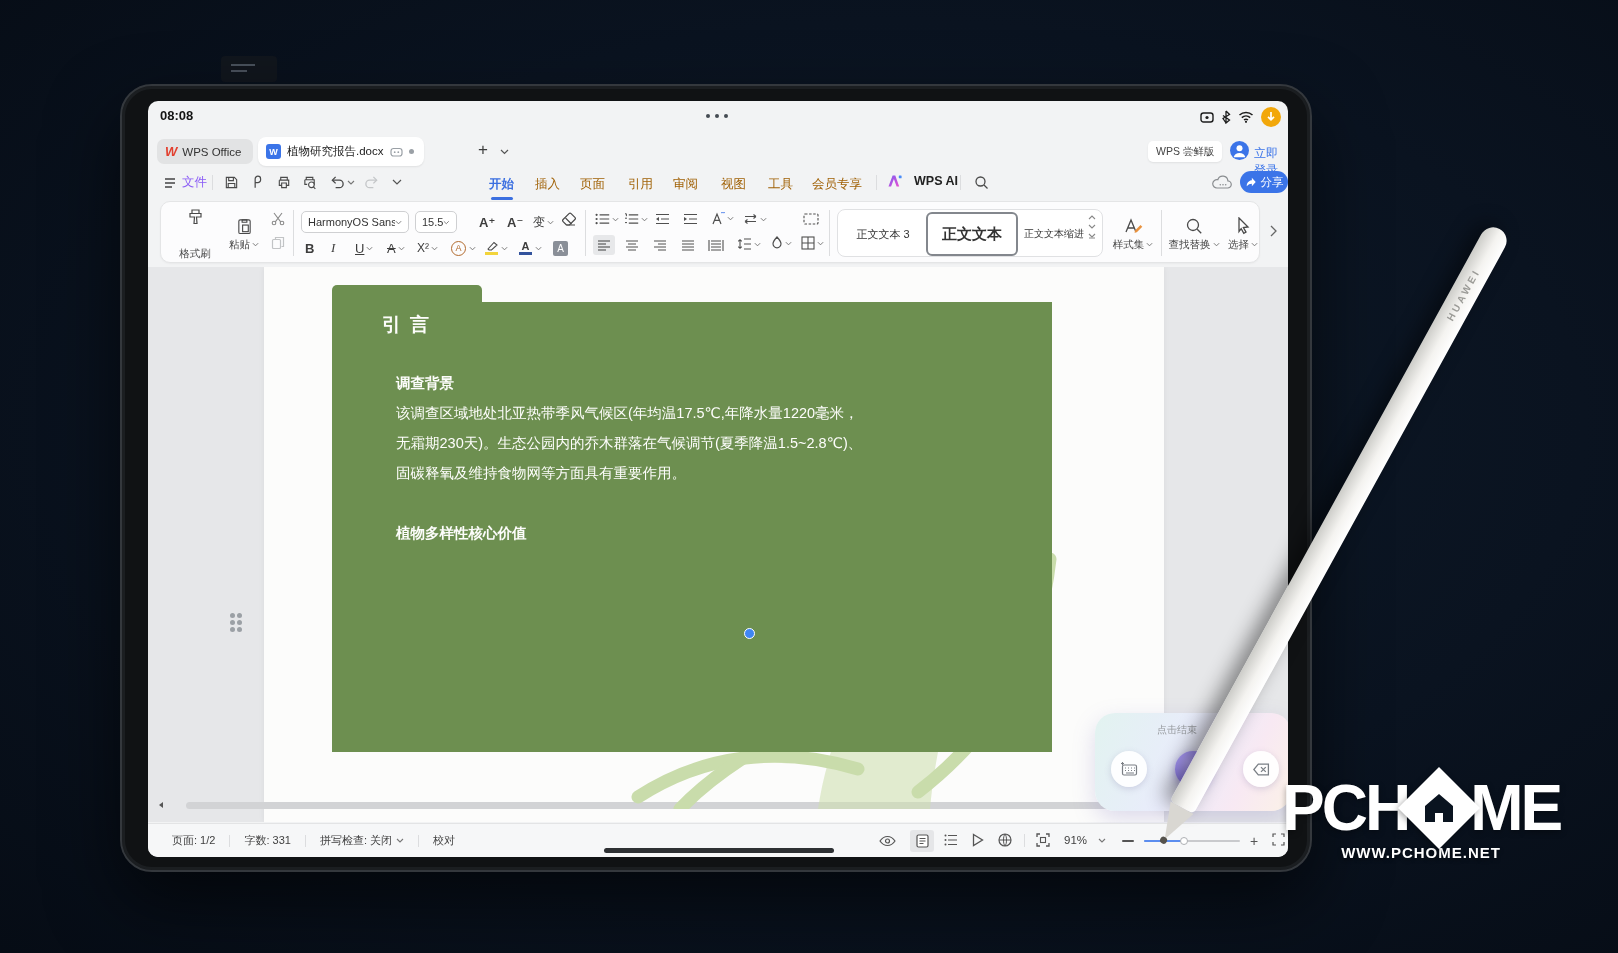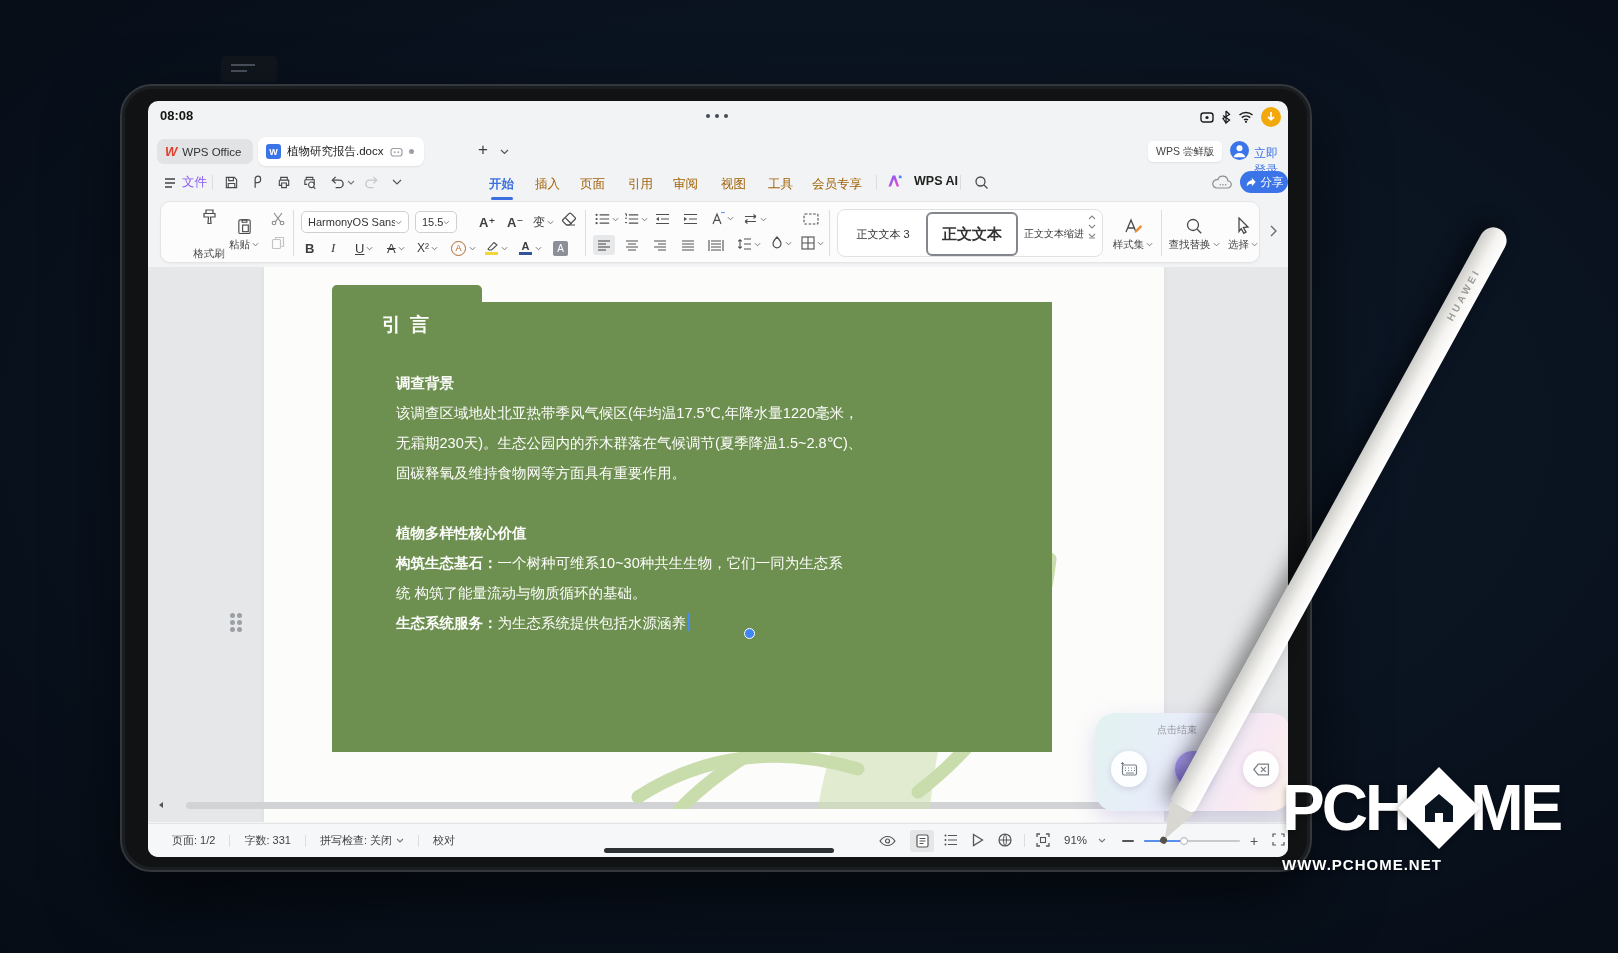--- a/index.html
+++ b/index.html
@@ -43,21 +43,21 @@
   .penbody{position:absolute;left:0;top:0;width:660px;height:27px;border-radius:14px 5px 5px 14px;
     background:linear-gradient(180deg,#ffffff 0%,#f4f3f0 45%,#ccccc8 100%);box-shadow:0 8px 20px rgba(0,0,0,.45);}
   .pentip{position:absolute;left:660px;top:0;width:0;height:0;border-top:13.5px solid transparent;border-bottom:13.5px solid transparent;border-left:36px solid #d9d7d2;}
   .pentipdot{position:absolute;left:694px;top:10px;width:7px;height:7px;border-radius:50%;background:#55524c;}
   .penbrand{position:absolute;left:46px;top:8px;font-size:10px;font-weight:700;letter-spacing:3px;color:#9b9b97;transform:rotate(180deg);}
   
   .wm{position:absolute;left:1282px;top:776px;z-index:70;color:#fff;}
   .wmrow{display:flex;align-items:center;}
   .wmtxt{font-size:64px;font-weight:800;letter-spacing:-3px;line-height:1;text-shadow:0 2px 6px rgba(0,0,0,.35);}
   .diamond{width:58px;height:58px;background:#fff;transform:rotate(45deg);margin:0 2px;display:flex;align-items:center;justify-content:center;box-shadow:0 2px 6px rgba(0,0,0,.35);}
-  .wmurl{font-size:15px;font-weight:700;letter-spacing:1px;text-align:left;margin-top:16px;text-shadow:0 2px 4px rgba(0,0,0,.4);}
+  .wmurl{font-size:15px;font-weight:700;letter-spacing:1px;text-align:center;margin-top:4px;text-shadow:0 2px 4px rgba(0,0,0,.4);}
   svg{display:block;}
 </style>
 </head>
 <body>
 
 <div class="stage">
 
   <div class="abs" style="left:221px;top:56px;width:56px;height:26px;background:#11161d;border-radius:4px;">
     <div style="position:absolute;left:10px;top:8px;width:24px;height:2px;background:#49515b;"></div>
     <div style="position:absolute;left:10px;top:14px;width:16px;height:2px;background:#49515b;"></div>
@@ -227,21 +227,21 @@
       <div class="abs r" style="left:1092px;top:70px;width:48px;height:22px;background:#3b74e8;border-radius:12px;justify-content:center;gap:4px;">
         <span>
             <svg width="12" height="12" viewBox="0 0 14 14">
               <path d="M4.5 6.5C3 7.5 2 9.2 2 12c1.8-2.2 3.6-3 6-3v3l4.5-5L8 2v3c-1.3 0-2.4.5-3.5 1.5z" fill="#fff"></path>
             </svg>
           </span>
         <span style="font-size:11.5px;color:#fff;">分享</span>
       </div>
 
       <div class="ribbon">
-        <div class="tbtn" style="left:24px;top:6px;width:48px;height:50px;gap:22px;">
+        <div class="tbtn" style="left:10px;top:6px;width:48px;height:50px;gap:22px;">
           <span>
               <svg width="19" height="18" viewBox="0 0 19 18">
                 <path d="M6 2h7v3.5H6zM4 5.5h11V9h-4.5l.5 6.5h-3l.5-6.5H4z" fill="none" stroke="#4a4a4a" stroke-width="1.2"></path>
               </svg>
             </span>
           <span class="lbl">格式刷</span>
         </div>
         <div class="tbtn" style="left:60px;top:6px;width:46px;height:50px;">
           <span>
               <svg width="17" height="18" viewBox="0 0 18 19">
@@ -587,25 +587,20 @@
         <div class="abs green" style="left:184px;top:18px;width:150px;height:18px;border-radius:5px 5px 0 0;z-index:2;"></div>
         <div class="abs green" style="left:184px;top:35px;width:720px;height:450px;z-index:2;">
           <div class="gtxt" style="left:50px;top:8px;font-size:19px;font-weight:700;letter-spacing:9px;">引言</div>
           <div class="gtxt gb" style="left:64px;top:66px;">调查背景</div>
           <div class="gtxt" style="left:64px;top:96px;">
             <span>该调查区域地处北亚热带季风气候区(年均温17.5℃,年降水量1220毫米，</span><br>
             <span>无霜期230天)。生态公园内的乔木群落在气候调节(夏季降温1.5~2.8℃)、</span><br>
             <span>固碳释氧及维持食物网等方面具有重要作用。</span>
           </div>
           <div class="gtxt gb" style="left:64px;top:216px;">植物多样性核心价值</div>
-          <div class="gtxt" style="left:64px;top:246px;">
-            <span class="gb">构筑生态基石：</span><span>一个树种可维系10~30种共生生物，它们一同为生态系</span><br>
-            <span>统 构筑了能量流动与物质循环的基础。</span><br>
-            <span class="gb">生态系统服务：</span><span>为生态系统提供包括水源涵养</span><span class="caret"></span>
-          </div>
           <div class="abs" style="left:412px;top:326px;width:11px;height:11px;border-radius:50%;background:#3f86f4;border:1.5px solid #fff;"></div>
         </div>
 
         <div class="abs" style="left:78px;top:344px;width:20px;height:22px;display:grid;grid-template-columns:repeat(2,5px);grid-auto-rows:5px;gap:2px;justify-content:center;align-content:center;">
           <span style="background:#9ba0a5;border-radius:50%;"></span>
             <span style="background:#9ba0a5;border-radius:50%;"></span>
           <span style="background:#9ba0a5;border-radius:50%;"></span>
             <span style="background:#9ba0a5;border-radius:50%;"></span>
           <span style="background:#9ba0a5;border-radius:50%;"></span>
             <span style="background:#9ba0a5;border-radius:50%;"></span>

